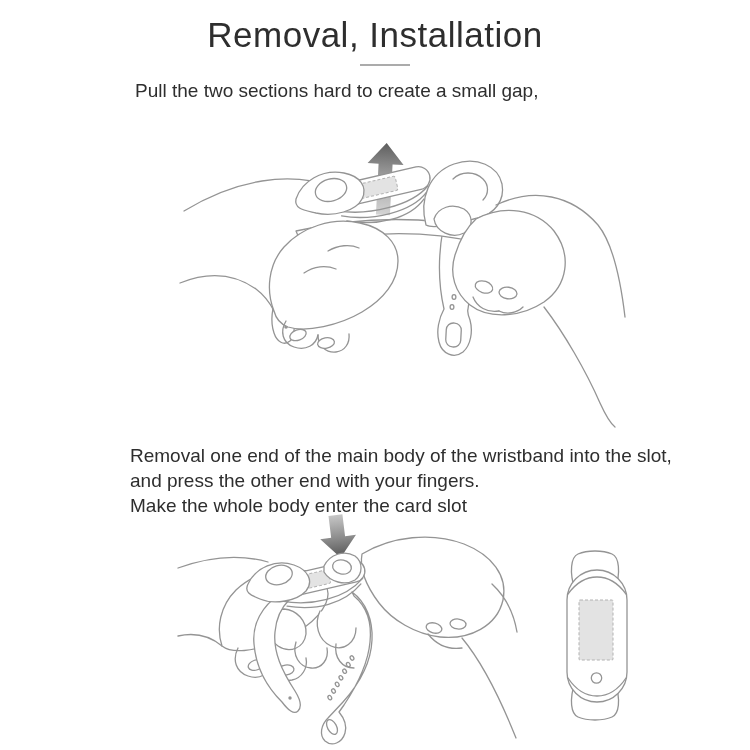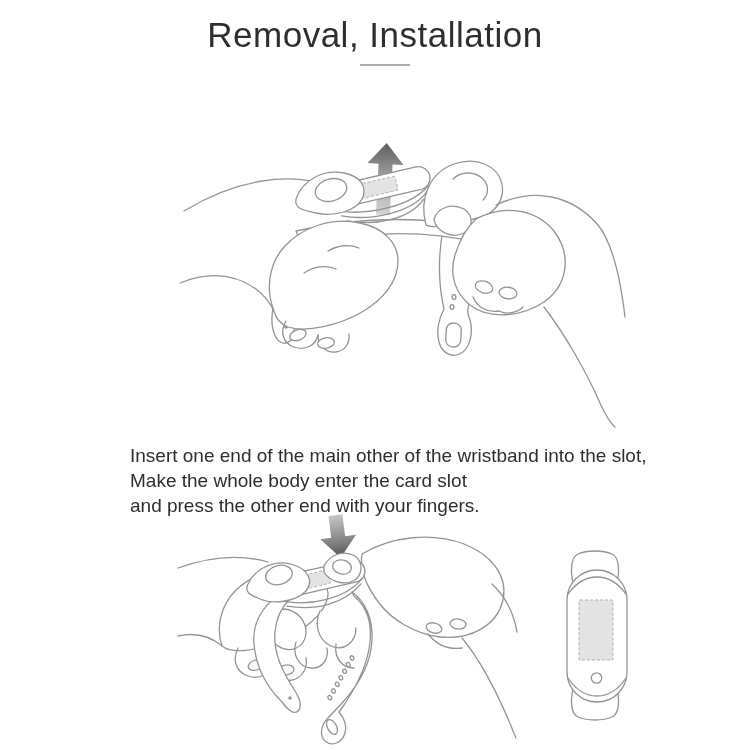--- a/index.html
+++ b/index.html
@@ -34,20 +34,21 @@
 </style>
 </head>
 <body>
 
 <div class="stage">
 
   <div class="title">Removal, Installation</div>
   <div class="divider"></div>
 
   <div class="para" id="step1-text">
+    <span>Pull the two sections hard to create a small gap,</span>
   </div>
 
   <svg id="ill-removal" width="460" height="300" viewBox="0 0 460 300">
     <defs>
       <linearGradient id="gu" gradientUnits="userSpaceOnUse" x1="207" y1="82" x2="207" y2="8">
         <stop offset="0" stop-color="#d7d7d7"></stop>
           <stop offset="0.5" stop-color="#a6a6a6"></stop>
           <stop offset="1" stop-color="#5e5e5e"></stop>
       </linearGradient>
     </defs>
@@ -100,23 +101,23 @@
       <path class="la" d="M295,162 C299,172 309,178 321,176"></path>
       <path class="la" d="M321,176 C329,180 339,178 345,172"></path>
       <ellipse class="laf" cx="306" cy="152" rx="9" ry="5.8" transform="rotate(18 306 152)"></ellipse>
       <ellipse class="laf" cx="330" cy="158" rx="9" ry="5.8" transform="rotate(8 330 158)"></ellipse>
       <path class="la" d="M318,70 C356,52 394,60 420,90 C433,106 442,140 447,182"></path>
       <path class="la" d="M366,172 C386,198 408,236 422,268 C427,279 432,288 437,292"></path>
     </g>
   </svg>
 
   <div class="para" id="step2-text">
-    <span>Insert one end of the main other of the wristband into the slot,</span>
+    <span>Removal one end of the main body of the wristband into the slot,</span>
+    <span>and press the other end with your fingers.</span>
     <span>Make the whole body enter the card slot</span>
-    <span>and press the other end with your fingers.</span>
   </div>
 
   <svg id="ill-install" width="370" height="238" viewBox="0 0 370 238">
     <defs>
       <linearGradient id="gd" gradientUnits="userSpaceOnUse" x1="160" y1="3" x2="160" y2="46">
         <stop offset="0" stop-color="#c6c6c6"></stop>
           <stop offset="0.55" stop-color="#8a8a8a"></stop>
           <stop offset="1" stop-color="#555555"></stop>
       </linearGradient>
     </defs>

